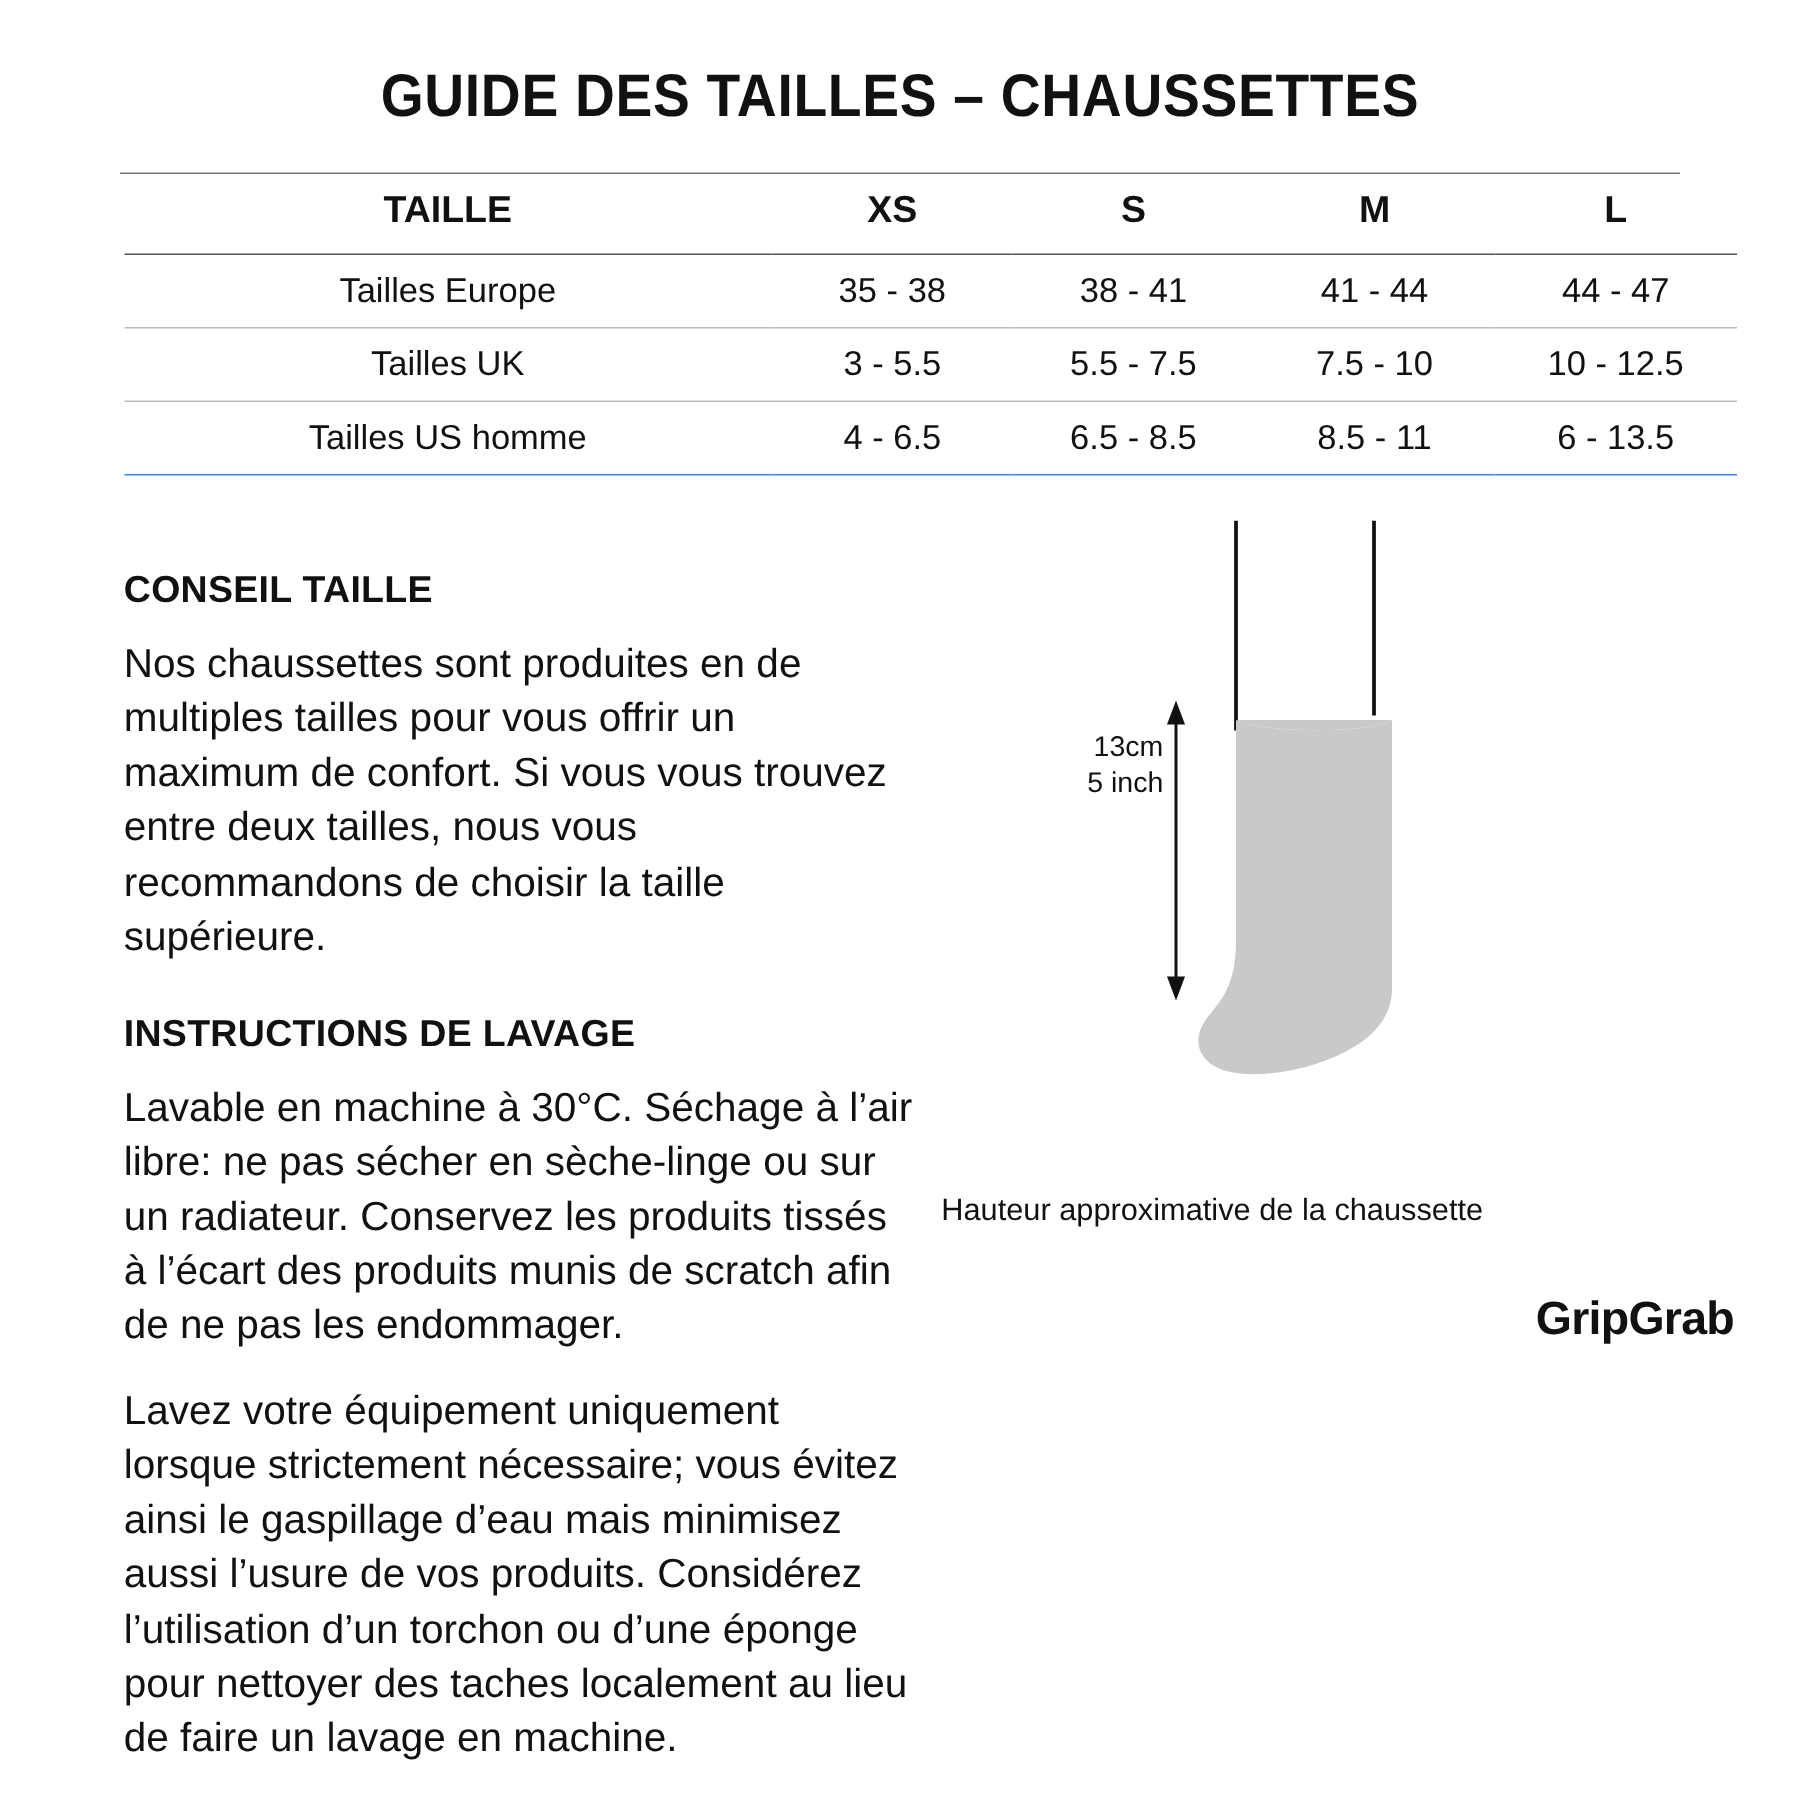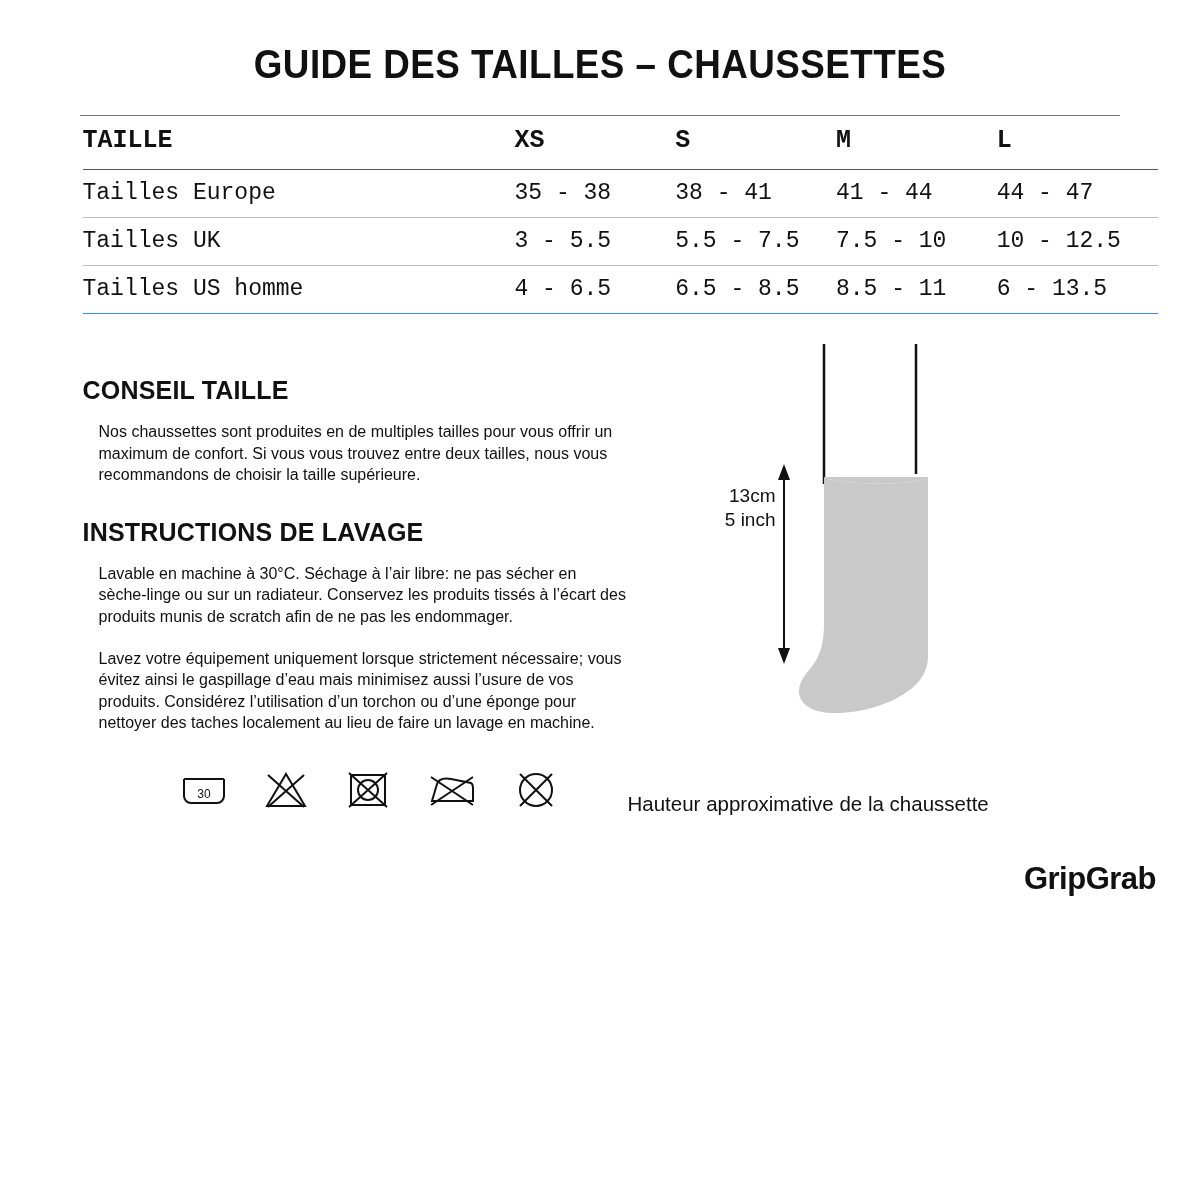--- a/index.html
+++ b/index.html
@@ -45,24 +45,23 @@
     padding-left: 40px;
     box-sizing: border-box;
   }
   table.sizes {
     width: 100%;
     border-collapse: collapse;
     font-size: 23px;
   }
   table.sizes th, table.sizes td {
     padding: 10px 0 11px 0;
-    text-align: left;
+    text-align: center;
     font-weight: normal;
     vertical-align: baseline;
-    font-family: Liberation Mono, monospace;
   }
   table.sizes thead th {
     font-weight: bold;
     font-size: 25px;
     padding-bottom: 14px;
   }
   table.sizes thead tr {
     border-bottom: 1px solid #555;
   }
   table.sizes tbody tr {
@@ -92,23 +91,23 @@
     flex: 1 1 auto;
     position: relative;
   }
   h2.section {
     font-size: 25px;
     font-weight: bold;
     margin: 32px 0 16px 0;
     letter-spacing: 0.2px;
   }
   p.body {
-    font-size: 16px;
+    font-size: 27px;
     line-height: 1.35;
-    margin: 0 0 20px 16px;
+    margin: 0 0 20px 0;
     max-width: 530px;
   }
 
   
   .care-icons {
     display: flex;
     gap: 36px;
     margin-top: 36px;
     padding-left: 98px;
   }

